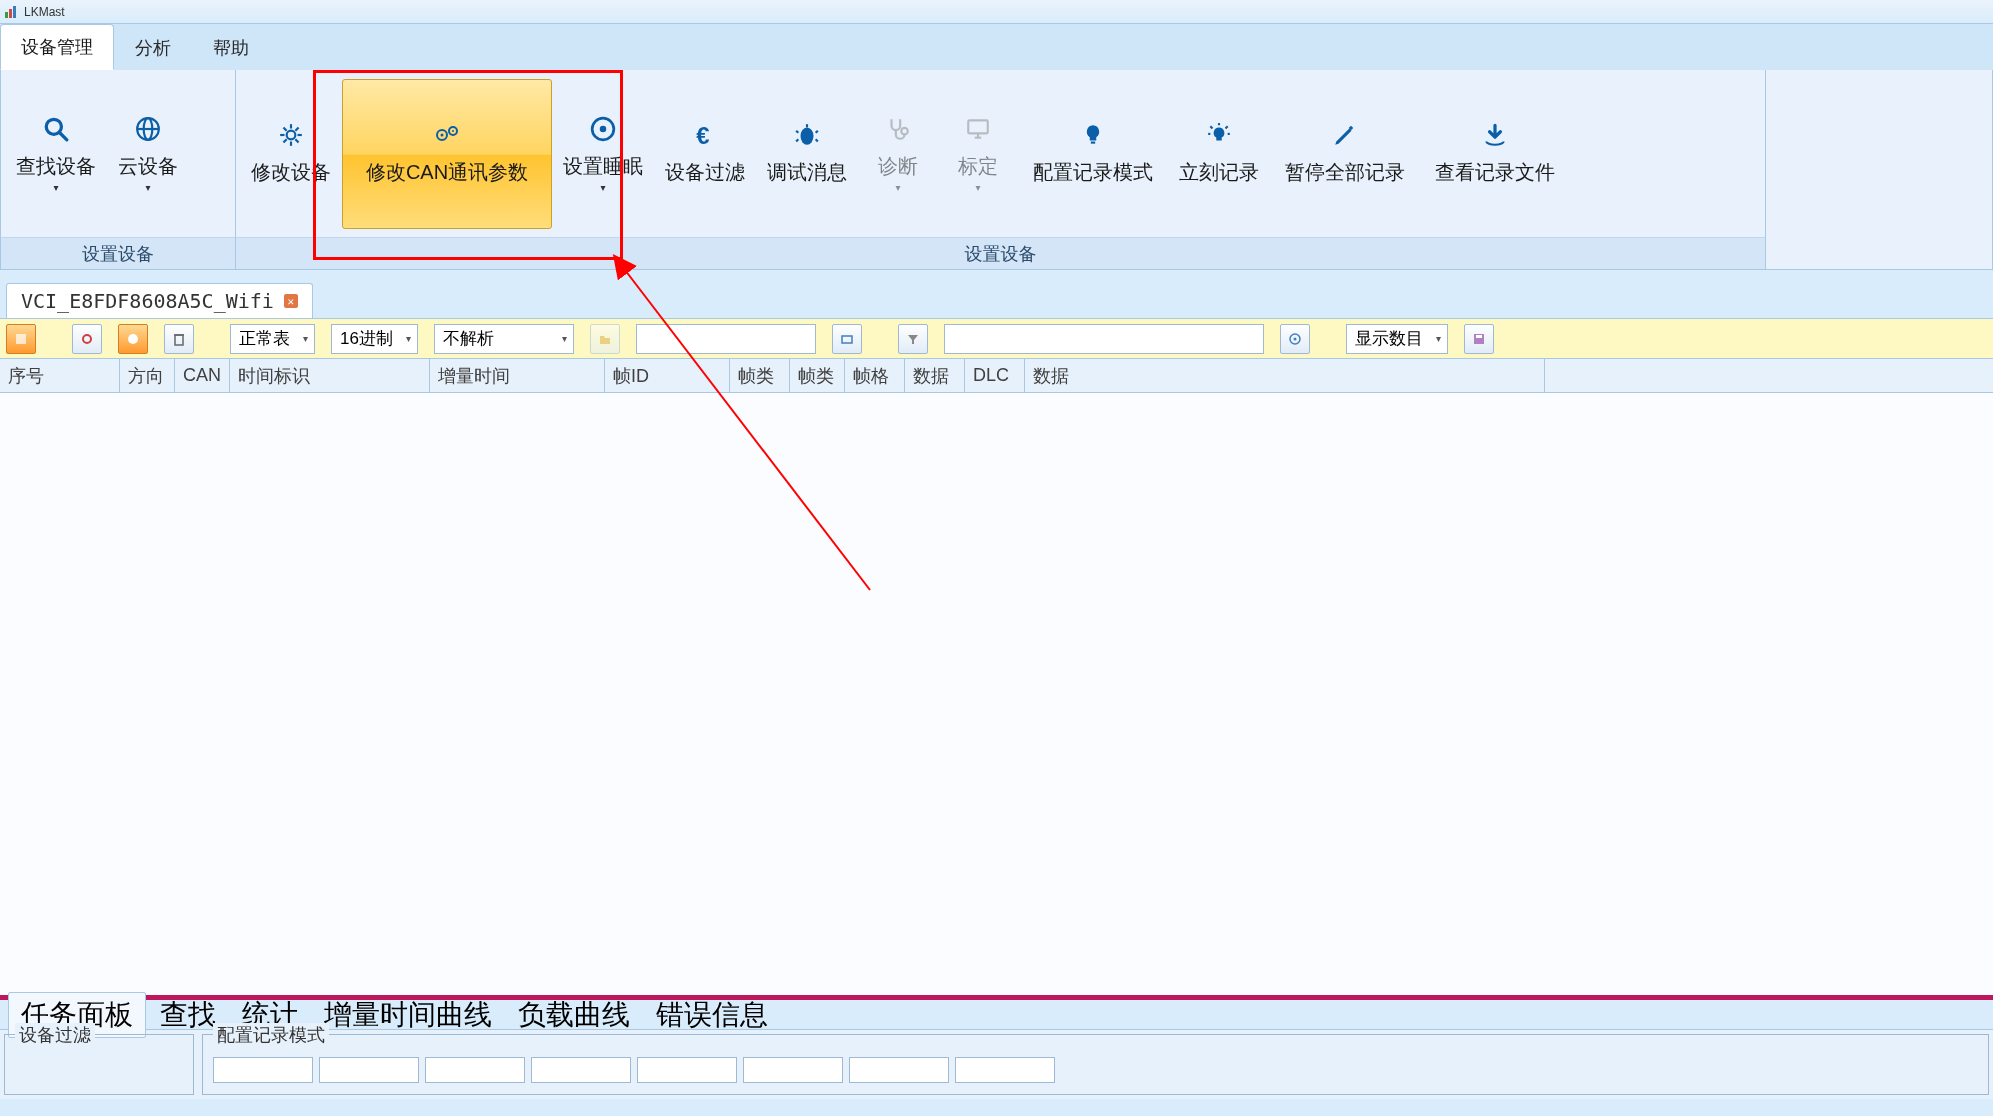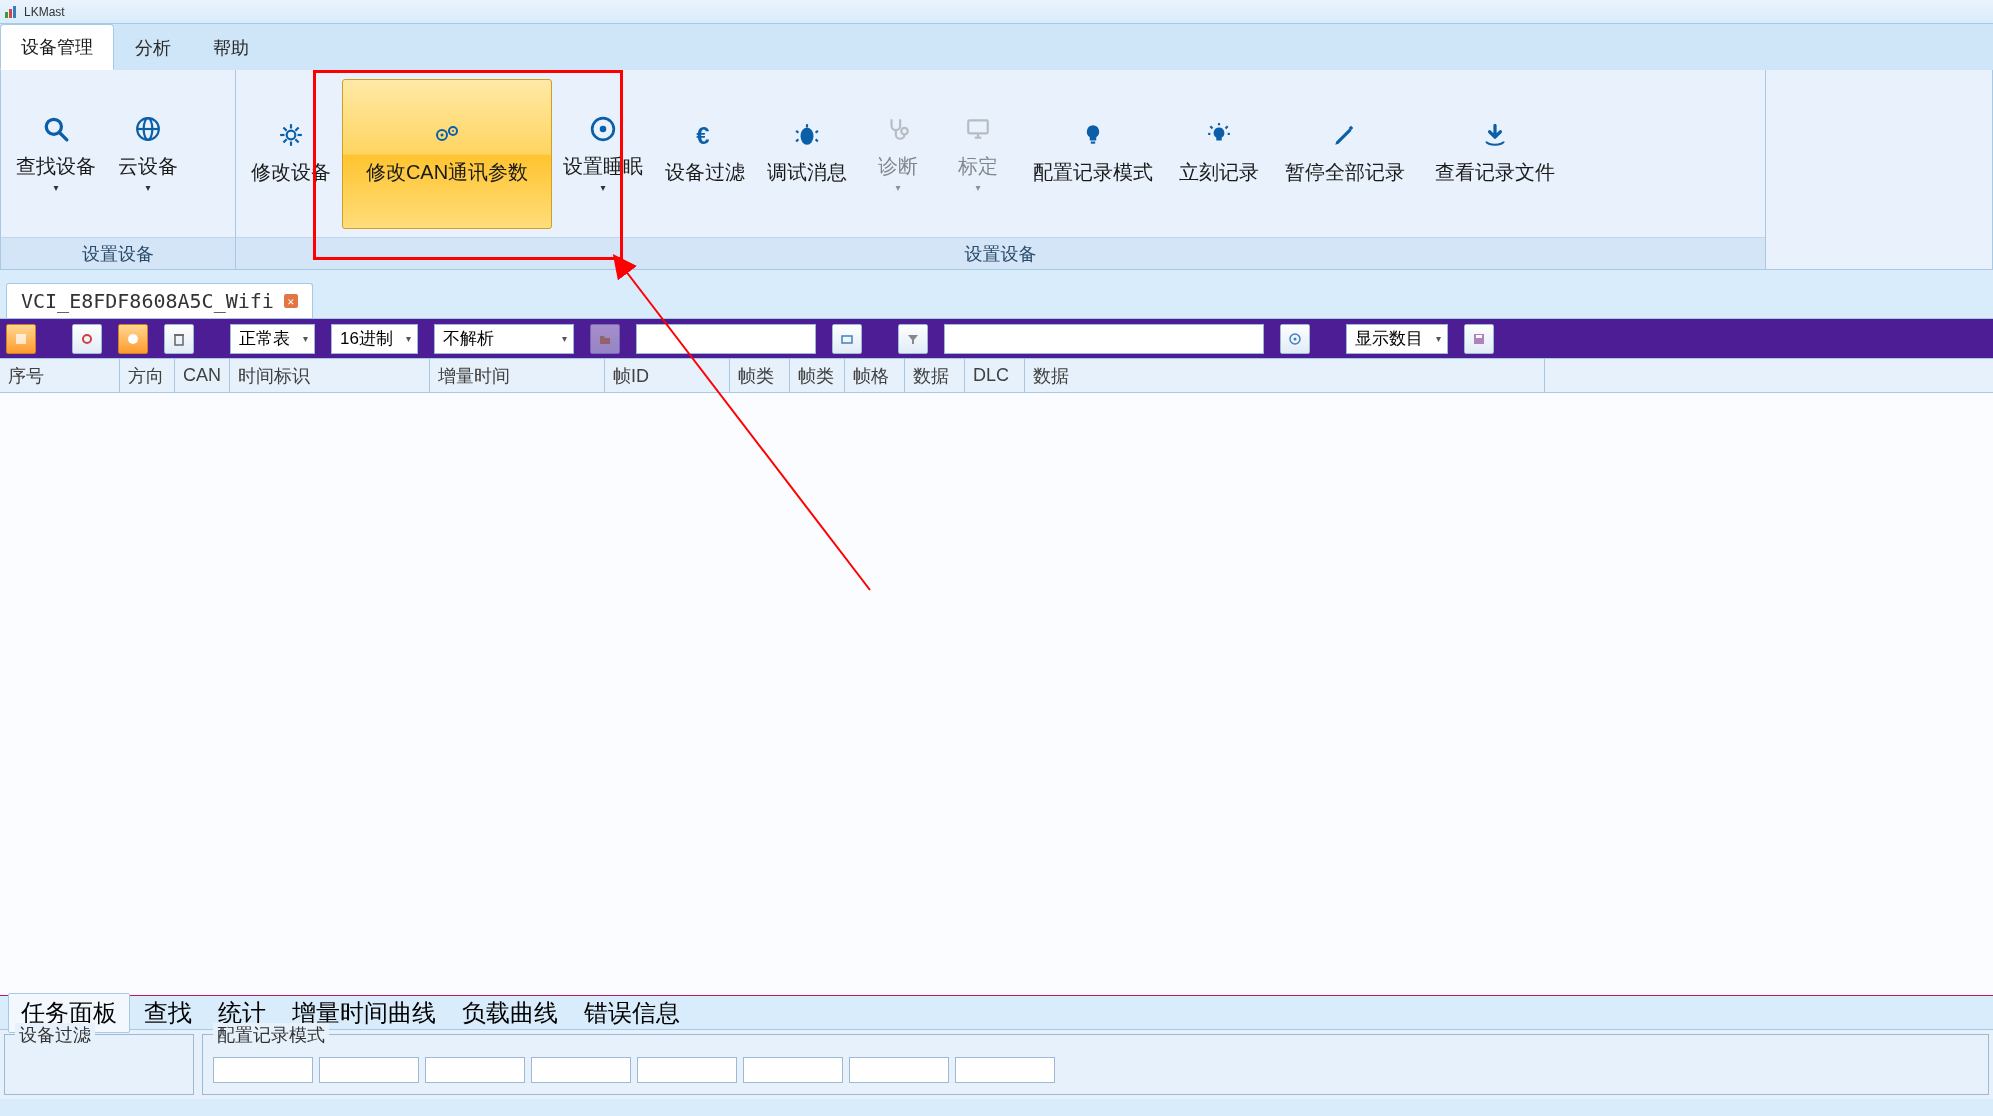--- a/index.html
+++ b/index.html
@@ -29,38 +29,38 @@
 
 .annotation-box { position: absolute; border: 3px solid #ff0000; pointer-events: none; z-index: 1000; }
 .annotation-arrow { position: absolute; pointer-events: none; z-index: 1000; }
 
 
 .doc-tabbar { height: 34px; background: #d9ecfb; display: flex; align-items: flex-end; padding-left: 6px; border-bottom: 1px solid #a8c8e4; margin-top: 15px; }
 .doc-tab { background: #fff; border: 1px solid #a8c8e4; border-bottom: none; padding: 5px 14px; font-size: 20px; font-family: "Consolas","Microsoft YaHei",monospace; color: #333; display: flex; align-items: center; border-radius: 3px 3px 0 0; }
 .doc-tab .close-x { width: 14px; height: 14px; margin-left: 10px; background: #e07745; border-radius: 2px; display: flex; align-items: center; justify-content: center; color: #fff; font-size: 11px; font-weight: bold; }
 
 
-.toolbar { height: 40px; background: #4c1d95; border-bottom: 1px solid #a8c8e4; display: flex; align-items: center; padding: 0 6px; gap: 16px; }
+.toolbar { height: 40px; background: #fef9c3; border-bottom: 1px solid #a8c8e4; display: flex; align-items: center; padding: 0 6px; gap: 16px; }
 .tb-btn { width: 30px; height: 30px; border: 1px solid #9fb9d4; background: linear-gradient(#fefefe,#e1ecf7); border-radius: 2px; display: flex; align-items: center; justify-content: center; cursor: pointer; }
 .tb-btn.orange { background: linear-gradient(#ffd893,#ff9a2e); border-color: #d08020; }
 .tb-sep { width: 4px; height: 28px; }
 .tb-select { height: 30px; border: 1px solid #9fb9d4; background: #fff; font-size: 17px; padding: 0 24px 0 8px; position: relative; display: flex; align-items: center; min-width: 80px; }
 .tb-select::after { content: "▾"; position: absolute; right: 6px; font-size: 10px; color: #555; }
 .tb-input { height: 30px; border: 1px solid #9fb9d4; background: #fff; min-width: 180px; }
 .tb-input.wide { min-width: 320px; }
 
 
 .grid-header { height: 34px; background: #e7f1fb; border-bottom: 1px solid #a8c8e4; display: flex; }
 .gh-cell { border-right: 1px solid #a8c8e4; padding: 4px 8px; font-size: 18px; color: #404040; display: flex; align-items: center; overflow: hidden; white-space: nowrap; text-align: right; }
 
 
 .grid-body { background: #fafcff; height: 602px; }
 
 
-.bottom-tabs { height: 34px; background: #d9ecfb; border-top: 1px solid #be185d; display: flex; align-items: center; padding-left: 8px; font-size: 24px; }
+.bottom-tabs { height: 34px; background: #d9ecfb; border-top: 5px solid #be185d; display: flex; align-items: center; padding-left: 8px; font-size: 28px; }
 .btab { padding: 3px 12px; border: 1px solid #a8c8e4; background: #f2f8fe; margin-right: 2px; border-radius: 2px; cursor: pointer; }
 .btab.plain { border: none; background: transparent; }
 
 
 .bottom-panel { height: 70px; background: #e7f1fb; border-top: 1px solid #a8c8e4; display: flex; }
 .fieldset { border: 1px solid #9fb9d4; margin: 4px; padding: 4px; position: relative; }
 .fieldset-label { position: absolute; top: -12px; left: 10px; background: #e7f1fb; padding: 0 4px; font-size: 18px; color: #333; }
 
 svg { display: block; }
 </style>

